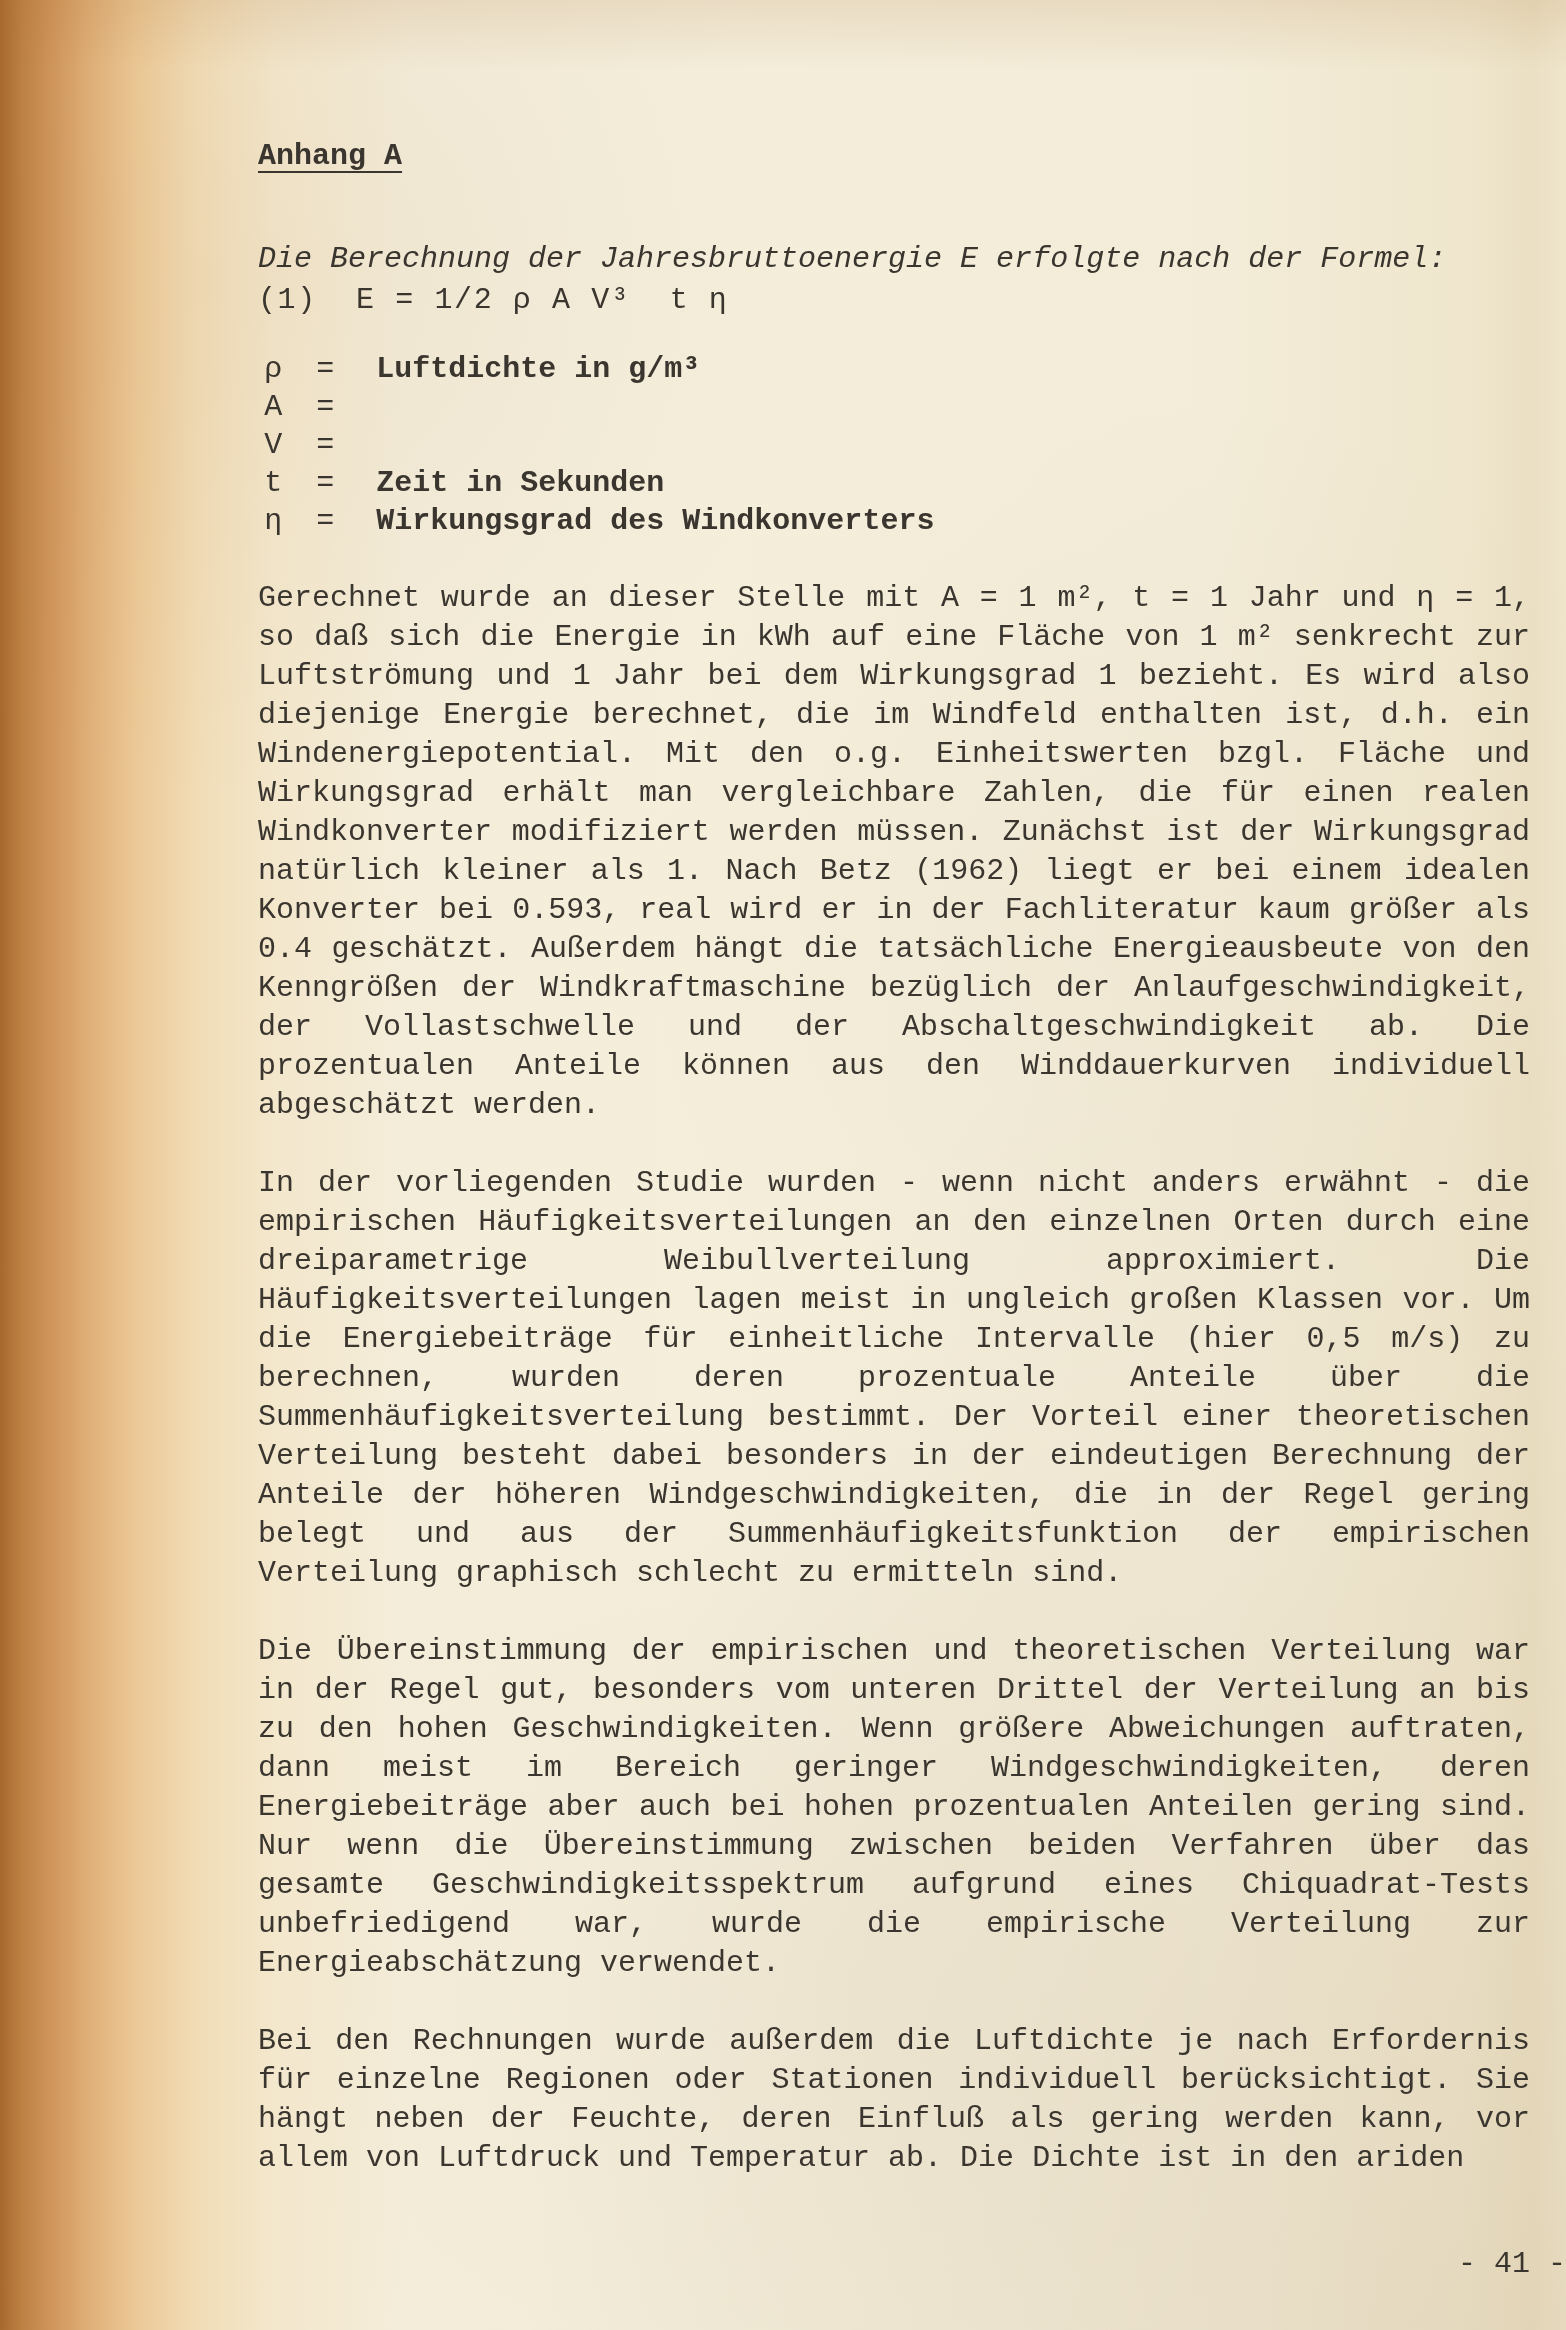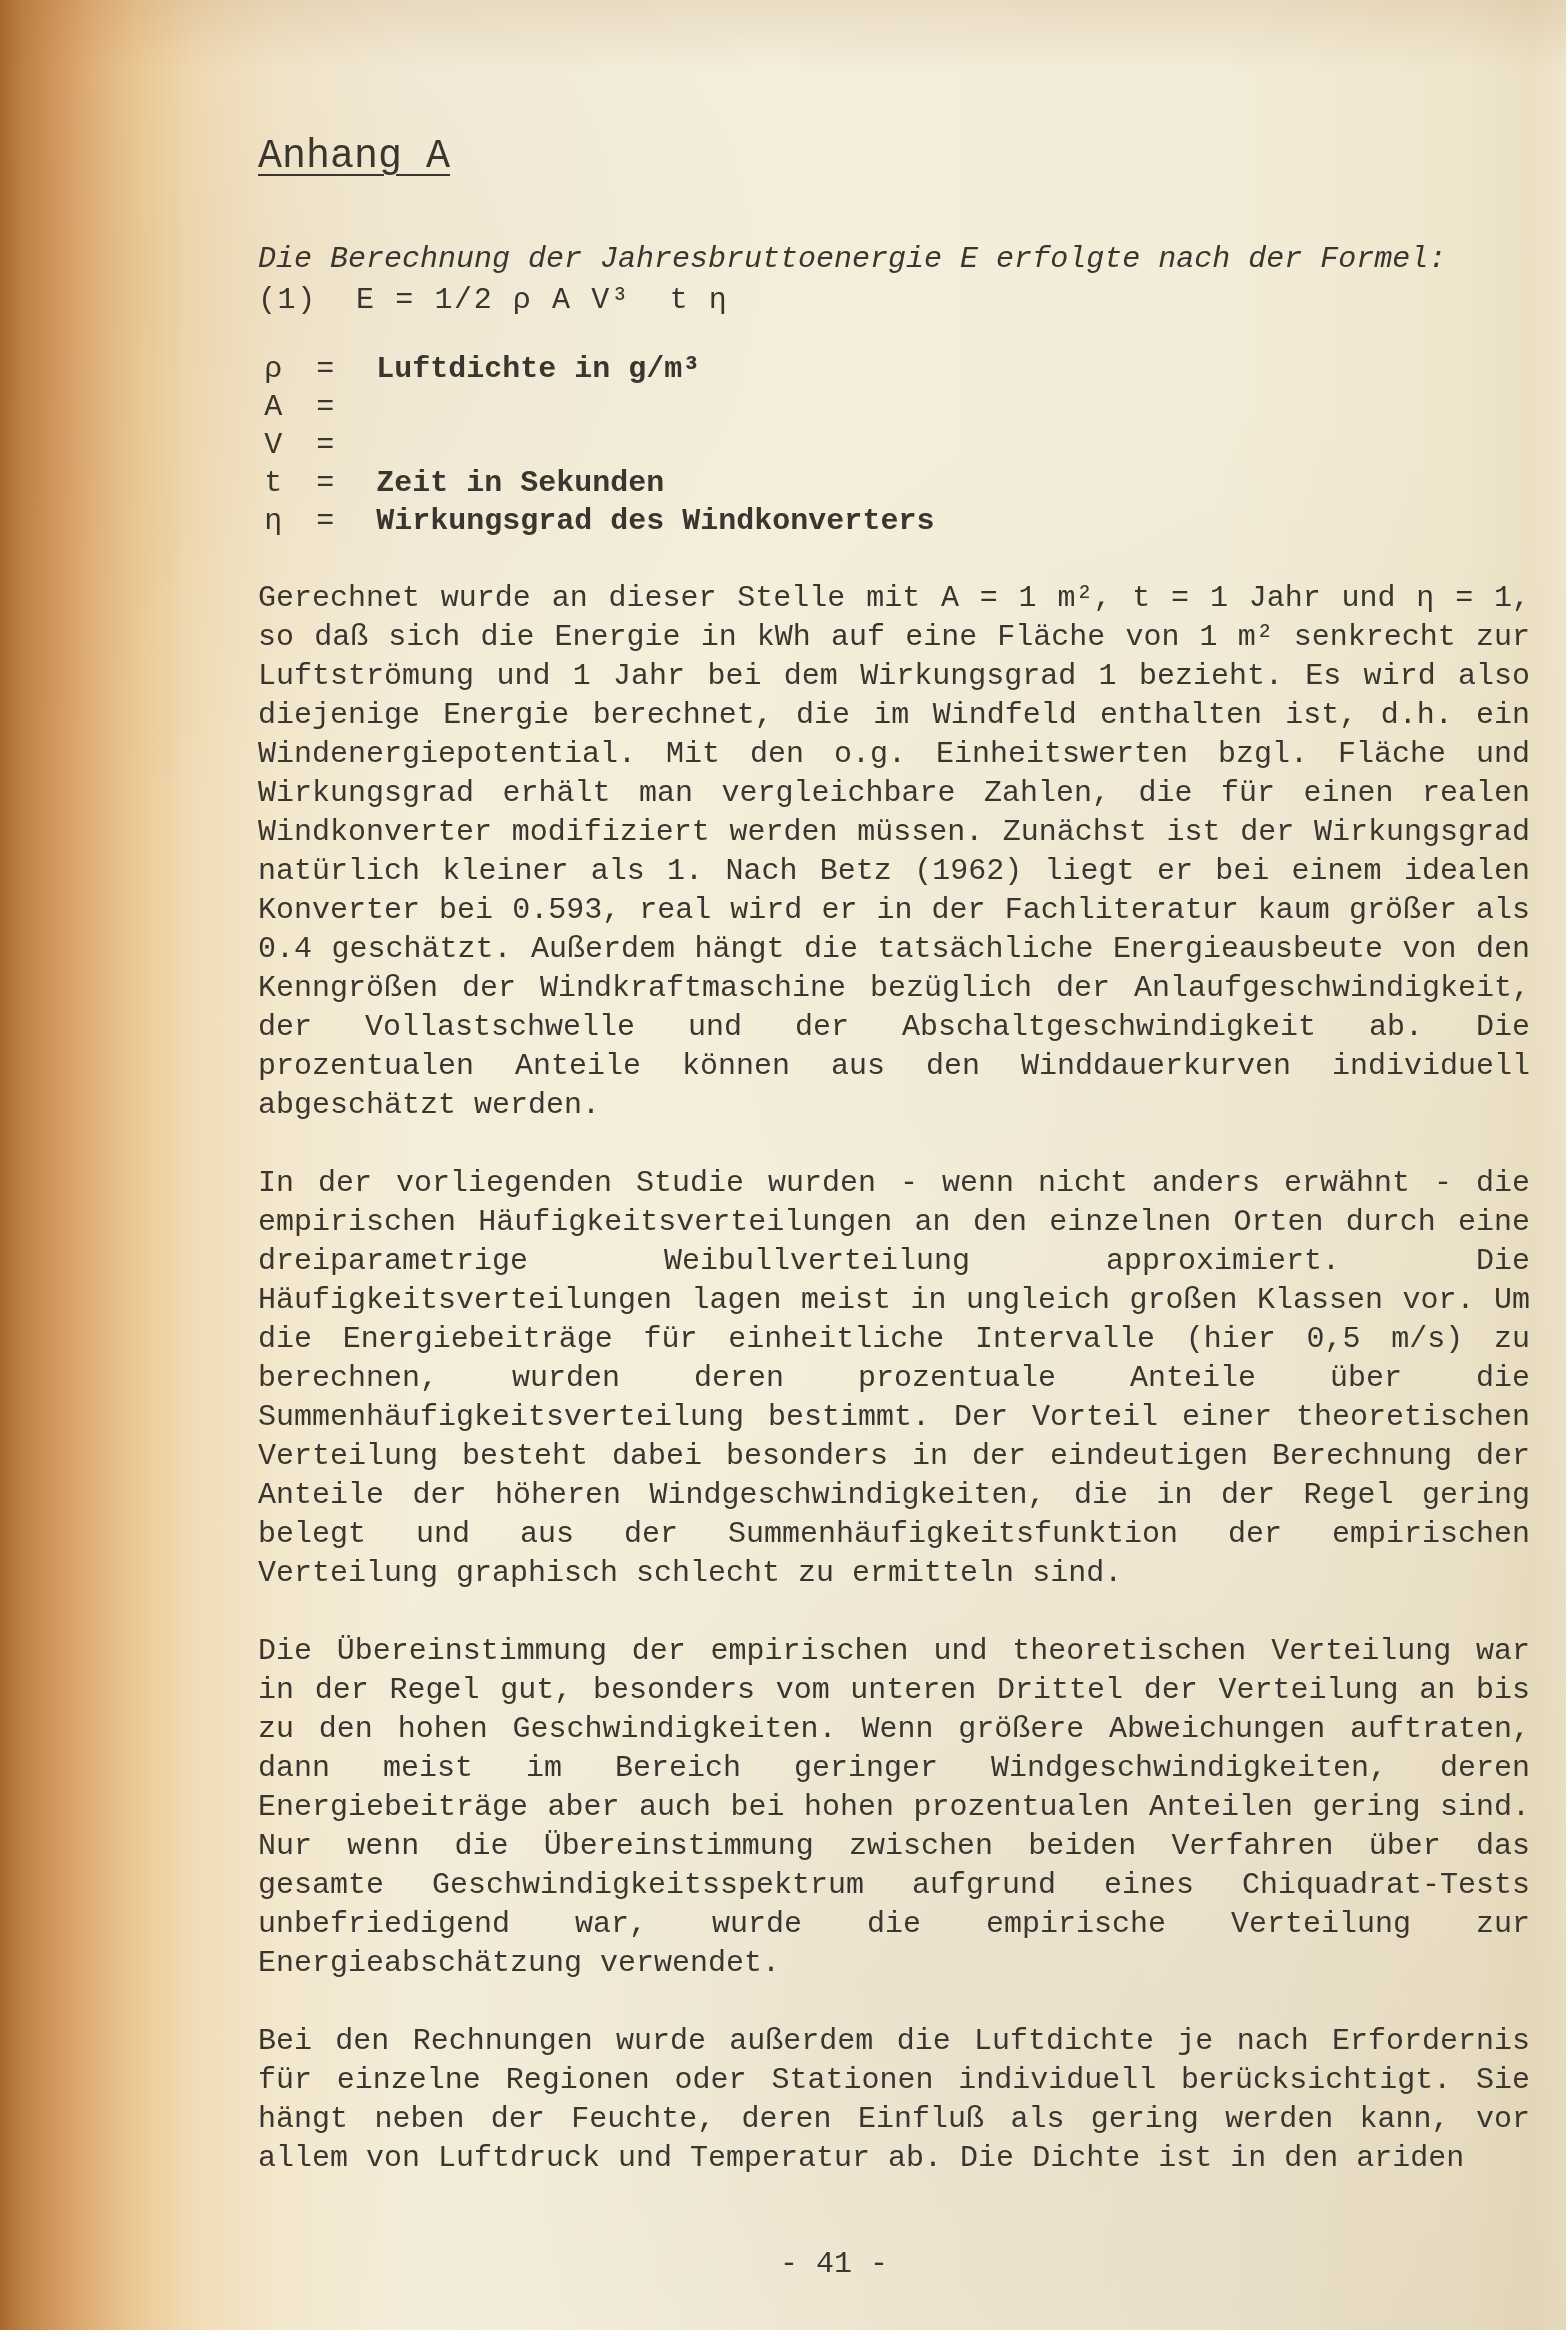--- a/index.html
+++ b/index.html
@@ -47,22 +47,22 @@
   .content {
     position: absolute;
     left: 258px;
     top: 137px;
     width: 1272px;
     font-size: 30px;
     line-height: 39px;
   }
 
   .heading {
-    font-size: 40px;
-    font-weight: normal;
+    font-size: 30px;
+    font-weight: bold;
     text-decoration: underline;
     text-decoration-thickness: 2.3px;
     text-underline-offset: 7px;
     white-space: pre;
   }
   .heading-1 { margin: 0 0 64px 0; }
   .heading-2 { margin: 0 0 67px 0; }
 
   .intro {
     margin: 0 0 2px 0;
@@ -91,21 +91,21 @@
     margin: 0 0 39px 0;
     text-align: justify;
   }
   .para:last-of-type { margin-bottom: 0; }
 
   .page-number {
     position: absolute;
     left: 0;
     right: 0;
     bottom: 49px;
-    text-align: center;
+    text-align: right;
     padding-left: 102px;
     font-size: 30px;
     font-family: "Liberation Mono", "DejaVu Sans Mono", monospace;
     color: #3a362f;
     white-space: pre;
   }
 </style>
 </head>
 <body>
 

